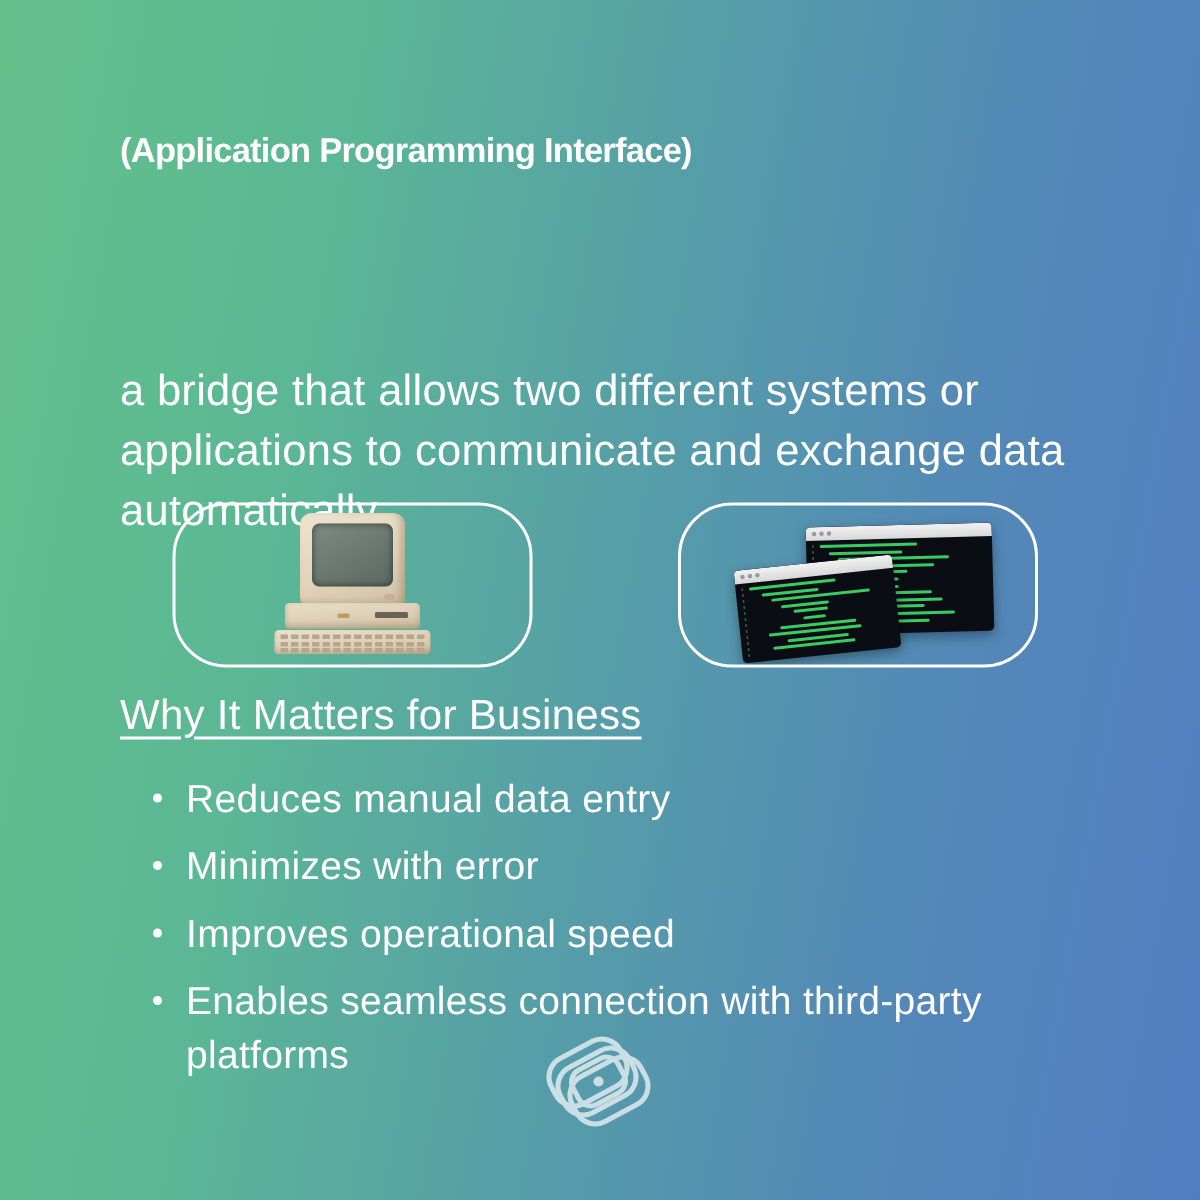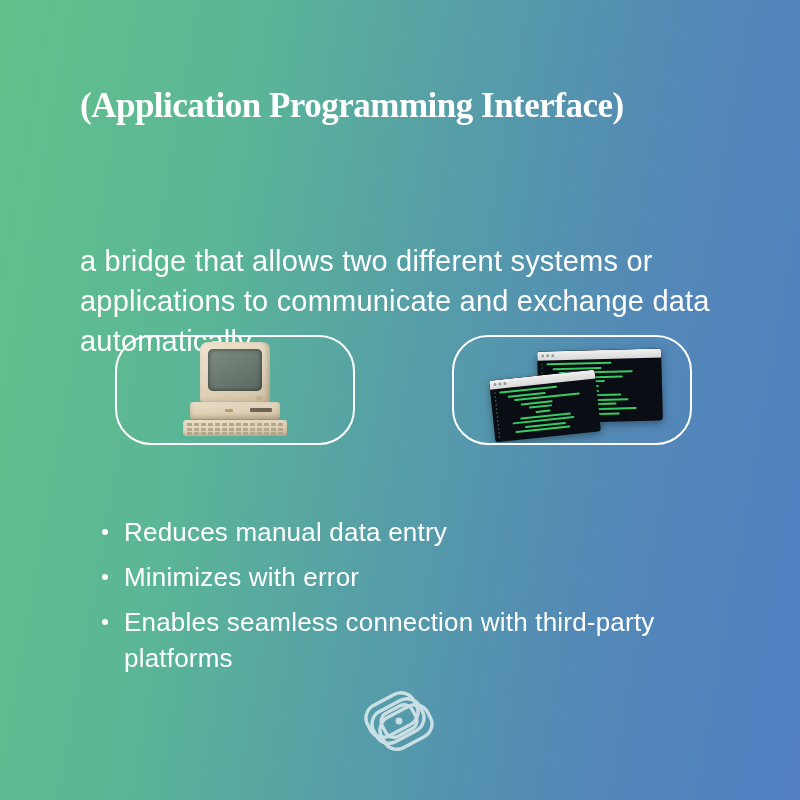--- a/index.html
+++ b/index.html
@@ -32,27 +32,26 @@
   }
   .title-main {
     font-size: 76px;
     font-weight: bold;
     line-height: 0.92;
     letter-spacing: -1px;
     color: #ffffff;
     margin: 0;
   }
   .title-sub {
-    font-size: 35px;
+    font-size: 23px;
     font-weight: bold;
     line-height: 1.05;
     letter-spacing: -0.5px;
     margin: 10px 0 0 0;
     color: #ffffff;
-    font-family: Liberation Serif, serif;
   }
   .lede {
     position: absolute;
     left: 80px;
     top: 212px;
     width: 650px;
     font-size: 29px;
     line-height: 1.38;
     font-weight: 400;
     color: #ffffff;
@@ -403,32 +402,37 @@
           <div class="code-line" style="width:54%;margin-left:18px"></div>
           <div class="code-line" style="width:66%;margin-left:10px"></div>
           <div class="code-line" style="width:44%;margin-left:22px"></div>
           <div class="code-line" style="width:58%;margin-left:12px"></div>
         </div>
       </div>
 
     </div>
   </div>
 
+  <div class="section-heading">Why It Matters for Business</div>
 
   <ul class="benefits">
     <li class="benefit-item">
       <span class="bullet"></span>
       <span>Reduces manual data entry</span>
     </li>
     <li class="benefit-item">
       <span class="bullet"></span>
       <span>Minimizes with error</span>
     </li>
     <li class="benefit-item">
       <span class="bullet"></span>
+      <span>Improves operational speed</span>
+    </li>
+    <li class="benefit-item">
+      <span class="bullet"></span>
       <span>Enables seamless connection with third-party platforms</span>
     </li>
   </ul>
 
   <svg class="logo-mark" viewBox="0 0 96 72">
     <g fill="none" stroke="#ffffff" stroke-width="3.4" stroke-linecap="round" stroke-linejoin="round" opacity="0.95">
       <rect x="14" y="12" width="52" height="34" rx="14" ry="14" transform="rotate(-28 40 29)"></rect>
       <rect x="20" y="18" width="52" height="34" rx="14" ry="14" transform="rotate(-28 46 35)"></rect>
       <rect x="28" y="24" width="52" height="34" rx="14" ry="14" transform="rotate(-28 54 41)"></rect>
       <rect x="30" y="22" width="34" height="26" rx="9" ry="9" transform="rotate(-28 47 35)"></rect>

